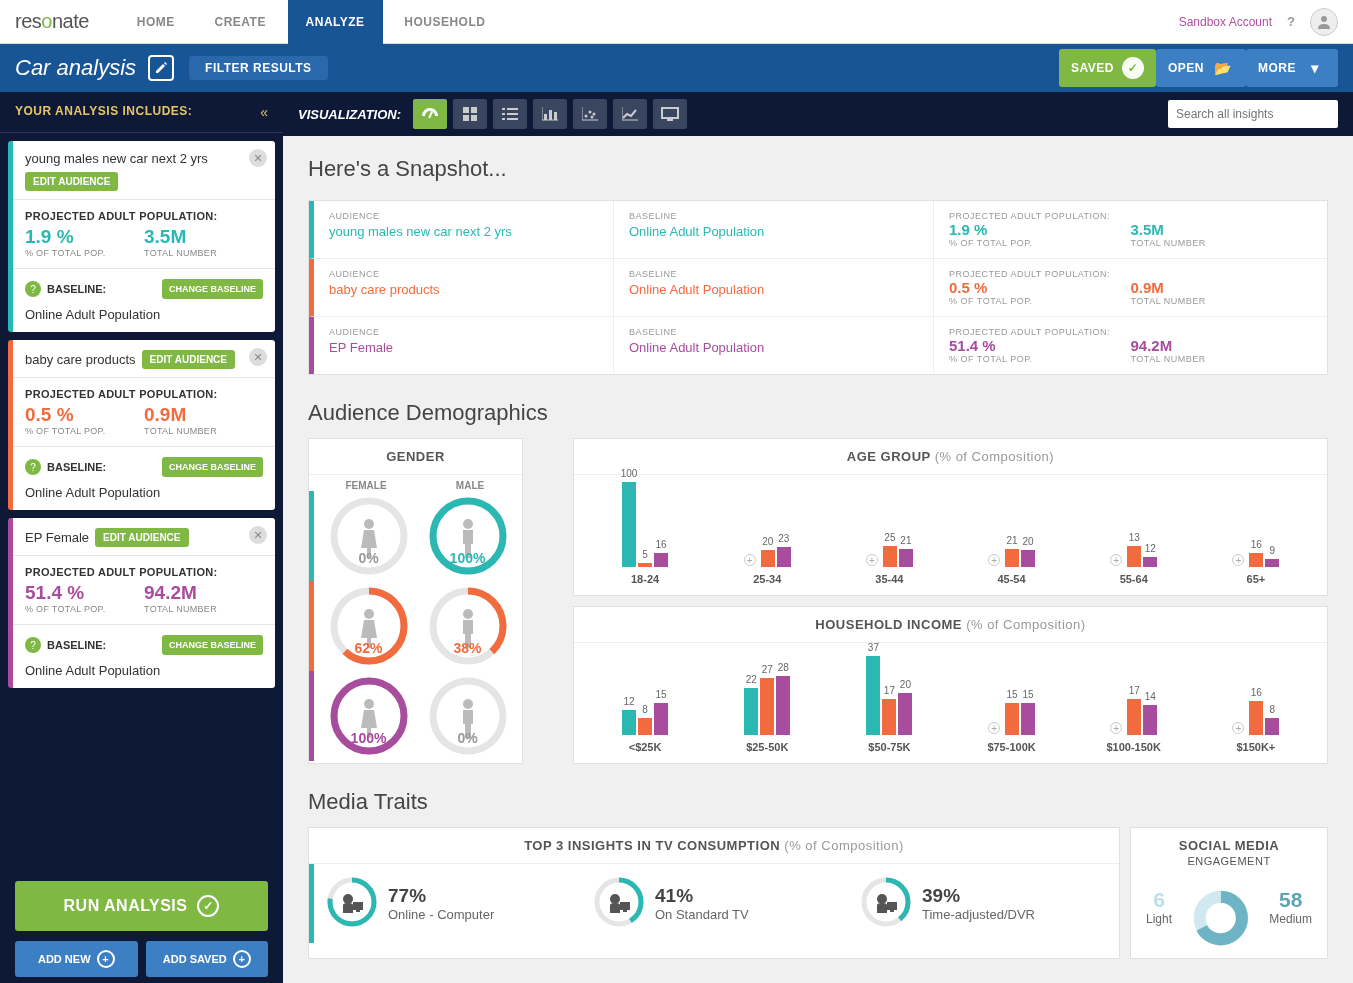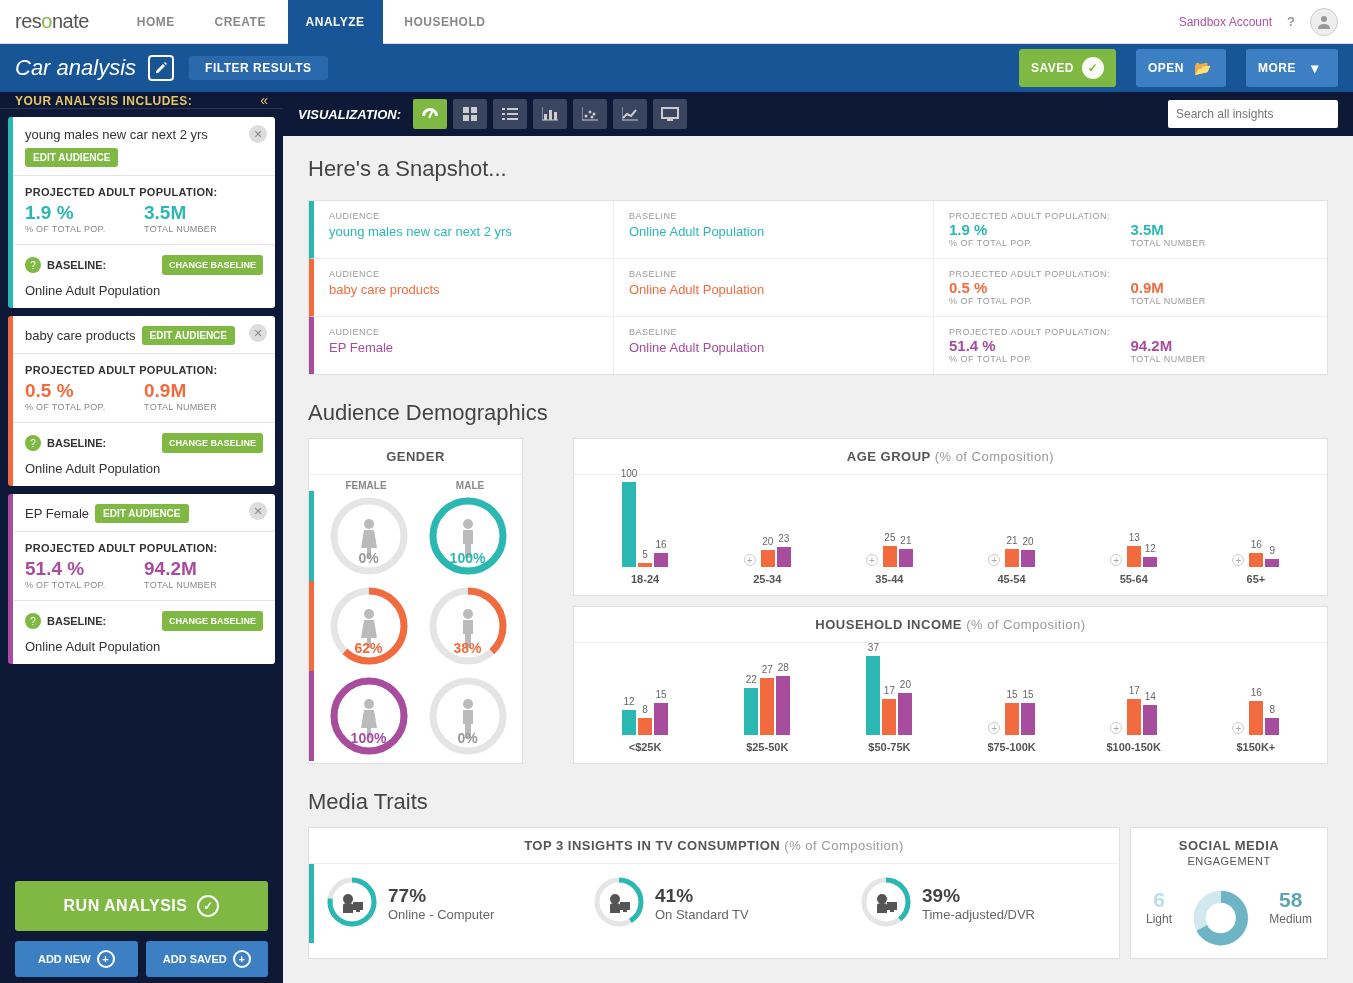--- a/index.html
+++ b/index.html
@@ -10,29 +10,29 @@
 .topnav a { display: inline-block; padding: 0 18px; line-height: 44px; color: #888; font-size: 12px; font-weight: 600; text-decoration: none; letter-spacing: 0.5px; }
 .topnav a.active { background: #185596; color: #fff; }
 .topbar-right { margin-left: auto; display: flex; align-items: center; gap: 15px; }
 .sandbox { color: #b050a0; font-size: 12px; }
 .help-icon { color: #999; font-weight: bold; }
 .avatar-circle { width: 28px; height: 28px; border-radius: 50%; background: #eee; border: 1px solid #ccc; display: flex; align-items: center; justify-content: center; color: #888; }
 .header2 { display: flex; align-items: center; height: 48px; background: #185596; padding: 0 15px; color: #fff; }
 .analysis-title { font-size: 22px; font-style: italic; font-weight: 500; margin-right: 12px; }
 .edit-title-icon { width: 26px; height: 26px; border: 2px solid #fff; border-radius: 4px; display: flex; align-items: center; justify-content: center; margin-right: 15px; }
 .filter-btn { background: #2968aa; border: none; color: #fff; padding: 5px 16px; font-size: 12px; font-weight: 600; border-radius: 3px; letter-spacing: 0.5px; }
-.header2-right { margin-left: auto; display: flex; gap: 20px; }
+.header2-right { margin-left: auto; display: flex; gap: 0; }
 .hbtn { display: flex; align-items: center; gap: 8px; padding: 8px 12px; border-radius: 3px; font-size: 12px; font-weight: 700; color: #fff; letter-spacing: 0.5px; }
 .hbtn.saved { background: #7fb843; }
 .hbtn.open, .hbtn.more { background: #3d7fc3; }
 .hbtn .icon-circle { width: 22px; height: 22px; border-radius: 50%; background: rgba(255,255,255,0.95); color: #7fb843; display: flex; align-items: center; justify-content: center; font-size: 12px; }
 .hbtn.open .icon-circle, .hbtn.more .icon-circle { background: transparent; color: #fff; font-size: 14px; }
 .layout { display: flex; }
 .sidebar { width: 283px; background: #0d1936; color: #fff; min-height: 900px; display: flex; flex-direction: column; }
-.sidebar-head { display: flex; align-items: flex-end; padding: 0 15px; border-bottom: 1px solid #2a3555; }
+.sidebar-head { display: flex; align-items: flex-start; padding: 12px 15px; border-bottom: 1px solid #2a3555; }
 .sidebar-head-label { color: #e5c566; font-size: 12px; font-weight: 600; letter-spacing: 0.5px; }
 .collapse-icon { margin-left: auto; color: #e5c566; font-size: 14px; }
 .aud-card { margin: 8px; background: #fff; border-radius: 3px; border-left: 5px solid; position: relative; }
 .aud-card.c-teal { border-color: #2bb8b3; }
 .aud-card.c-orange { border-color: #f26b3e; }
 .aud-card.c-purple { border-color: #a84c9e; }
 .aud-card-close { position: absolute; right: 8px; top: 8px; width: 18px; height: 18px; border-radius: 50%; background: #ddd; color: #888; font-size: 11px; display: flex; align-items: center; justify-content: center; }
 .aud-card-top { padding: 10px 12px 8px; display: flex; align-items: center; flex-wrap: wrap; gap: 6px; }
 .aud-name { color: #333; font-size: 13px; }
 .edit-aud-btn { background: #7fb843; color: #fff; font-size: 10px; font-weight: 600; padding: 4px 8px; border-radius: 3px; border: none; }

